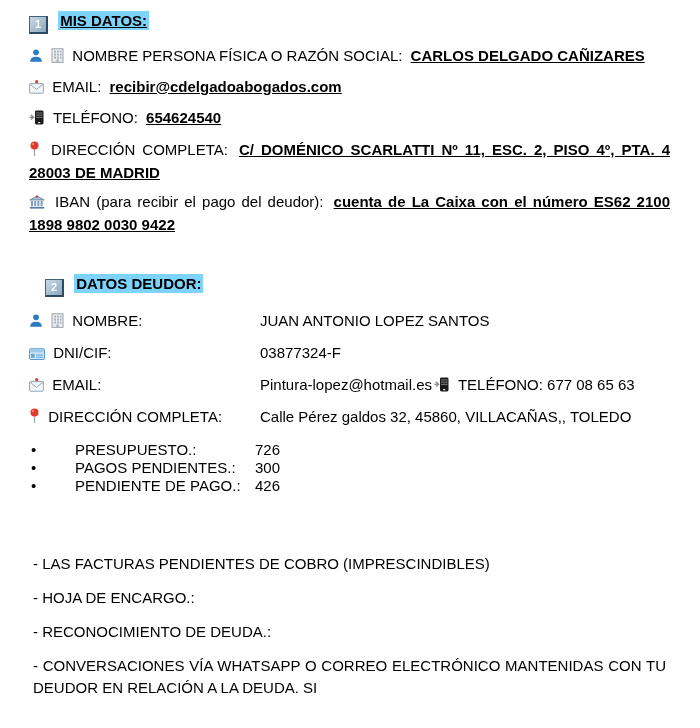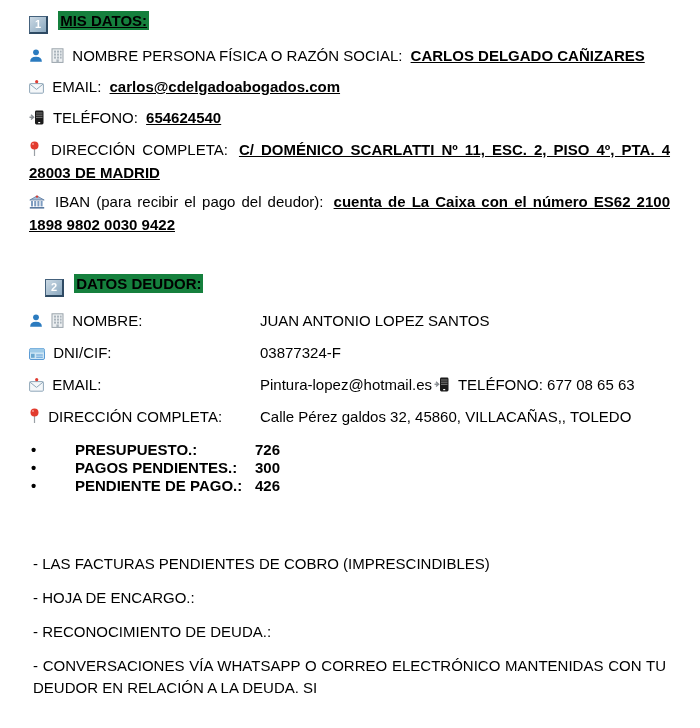--- a/index.html
+++ b/index.html
@@ -5,39 +5,39 @@
   html,body{margin:0;padding:0;background:#ffffff;}
   body{
     width:700px;height:728px;overflow:hidden;
     font-family:"Liberation Sans",sans-serif;
     font-size:15px;color:#000;
   }
   .page{padding:10px 30px 0 29px;}
   p{margin:0 0 8px;line-height:21px;}
   .heading{margin-bottom:11px;}
   .heading2{margin-top:38px;margin-bottom:13px;padding-left:16px;}
-  .hl{background:#15803d;font-weight:bold;padding:1px 2px;}
+  .hl{background:#7dd3fc;font-weight:bold;padding:1px 2px;}
   .ul{text-decoration:underline;}
   .just{text-align:justify;}
   b,.b{font-weight:bold;text-decoration:underline;}
   .val{margin-left:4px;}
   .icn{display:inline-block;vertical-align:-2px;margin-right:4px;}
   .keycap{
     display:inline-flex;align-items:center;justify-content:center;
     width:16px;height:15px;margin-right:6px;vertical-align:-2px;
     background:linear-gradient(135deg,#cbd9e4 0%,#8aa8bf 100%);
     border:1px solid #44617c;border-right:2px solid #2e4a63;border-bottom:2px solid #2e4a63;
     color:#fff;font-weight:bold;font-size:11px;line-height:1;
   }
   
   .drow{display:flex;margin-bottom:9px;line-height:21px;}
   .dleft{width:231px;flex:0 0 231px;}
   .dval{flex:1;}
   
-  .blist{margin:12px 0 0;font-weight:bold;}
+  .blist{margin:12px 0 0;}
   .brow{display:flex;line-height:18px;}
   .bdot{width:46px;flex:0 0 46px;}
   .bdot::before{content:"\2022";font-size:15px;padding-left:2px;}
   .blabel{width:180px;flex:0 0 180px;}
   
   .docs{margin-top:58px;}
   .docs p{margin:0 4px 12px;line-height:22px;}
 </style>
 </head>
 <body>
@@ -74,21 +74,21 @@
   </p>
 
 
   <p>
     <span class="icn"><svg width="15" height="14" viewBox="0 0 15 14">
           <rect x="0.6" y="3.6" width="13.8" height="9.6" rx="1" fill="#f4f7f9" stroke="#8fa6b8"></rect>
           <path d="M0.8 4 L7.5 9.4 L14.2 4" fill="none" stroke="#8fa6b8" stroke-width="1"></path>
           <circle cx="7.7" cy="1.7" r="1.6" fill="#e03c31"></circle>
         </svg></span>
     <span>EMAIL:</span>
-    <b class="val">carlos@cdelgadoabogados.com</b>
+    <b class="val">recibir@cdelgadoabogados.com</b>
   </p>
 
   <p>
     <span class="icn"><svg width="16" height="15" viewBox="0 0 16 15">
           <path d="M0.5 7.2 H3.4 M2 4.8 L4.6 7.2 L2 9.6" fill="none" stroke="#8a8f94" stroke-width="1.4"></path>
           <rect x="6" y="0.5" width="8.5" height="14" rx="1.4" fill="#1b1b1b"></rect>
           <rect x="7" y="2.4" width="6.5" height="1.2" fill="#6d6d6d"></rect>
           <rect x="7" y="4.6" width="6.5" height="1.2" fill="#6d6d6d"></rect>
           <rect x="7" y="6.8" width="6.5" height="1.2" fill="#6d6d6d"></rect>
           <rect x="9.2" y="12" width="2" height="1.2" fill="#ffffff"></rect>

